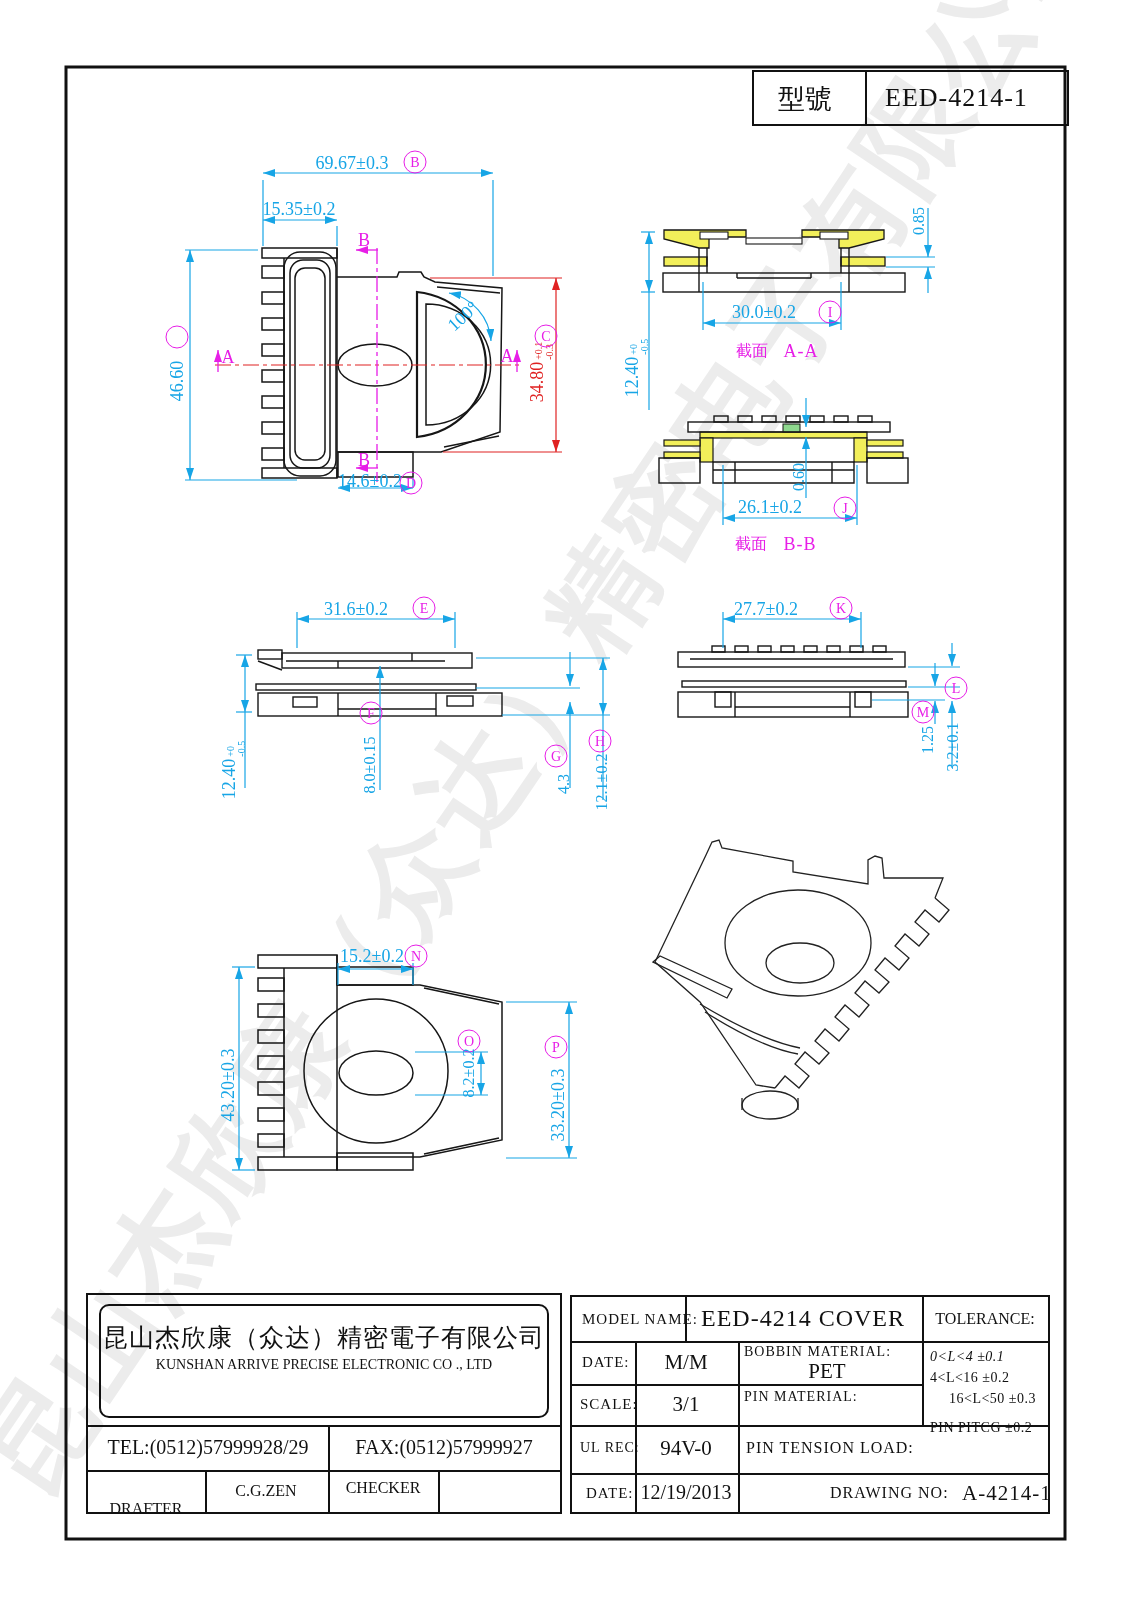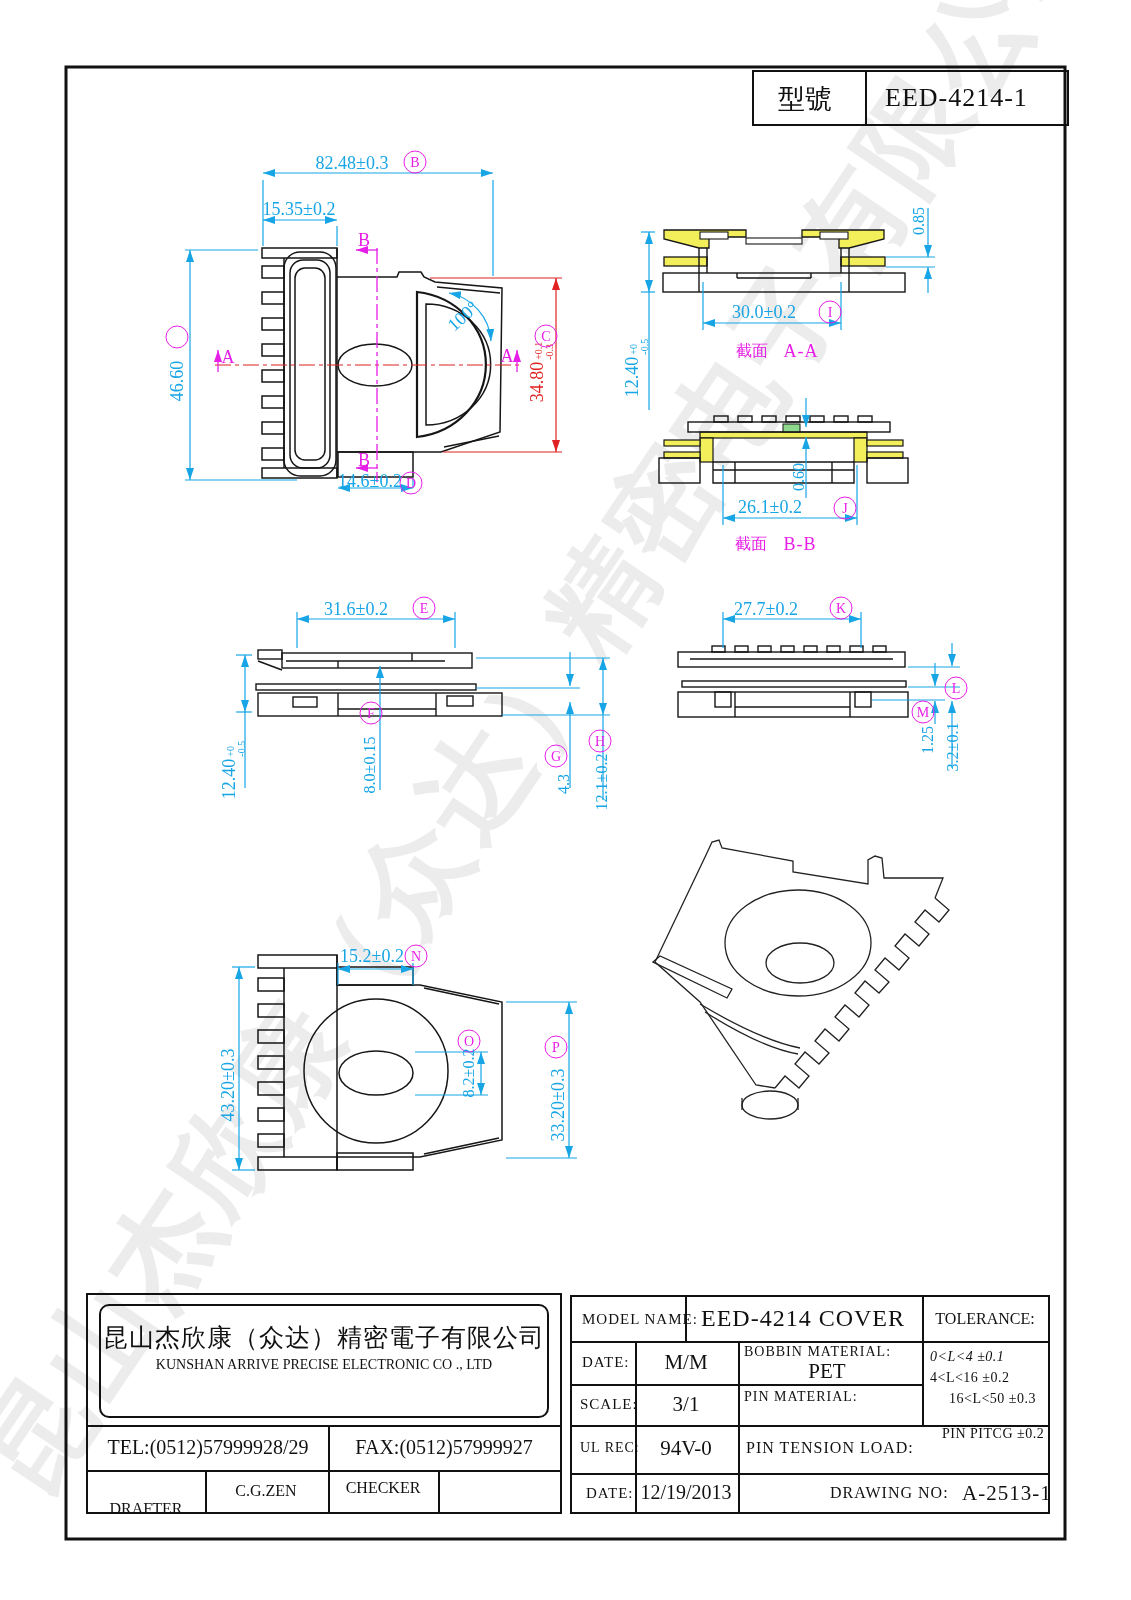--- a/index.html
+++ b/index.html
@@ -286,21 +286,21 @@
       <line x1="569" y1="1002" x2="569" y2="1158" marker-start="url(#mC)" marker-end="url(#mC)"></line>
     </g>
   </svg>
 
   <div class="box" style="left:752px;top:70px;width:313px;height:52px;border-width:2.5px;">
     <div class="vline" style="left:111px;top:0;height:52px;width:2px;"></div>
   </div>
   <span class="cell cn" style="left:778px;top:81px;font-size:27px;">型號</span>
   <span class="cell" style="left:885px;top:83px;font-size:26px;letter-spacing:1px;">EED-4214-1</span>
 
-  <span class="lb cy" style="left:352px;top:163px;">82.48±0.3</span>
+  <span class="lb cy" style="left:352px;top:163px;">69.67±0.3</span>
   <span class="bl" style="left:415px;top:162px;">B</span>
   <span class="lb cy" style="left:299px;top:209px;">15.35±0.2</span>
   <span class="lb cy r90" style="left:177px;top:381px;">46.60</span>
   <span class="bl" style="left:177px;top:337px;"></span>
   <span class="lb mg" style="left:228px;top:357px;">A</span>
   <span class="lb mg" style="left:507px;top:356px;">A</span>
   <span class="lb mg" style="left:364px;top:240px;">B</span>
   <span class="lb mg" style="left:364px;top:460px;">B</span>
   <span class="lb cy r42" style="left:463px;top:316px;">100°</span>
   <span class="lb rd r90" style="left:541px;top:372px;"><span>34.80</span><span class="stk">
@@ -381,30 +381,30 @@
     <div class="vline" style="left:113px;top:0;height:44px;"></div>
     <div class="vline" style="left:350px;top:0;height:128px;"></div>
     <div class="vline" style="left:63px;top:44px;height:171px;"></div>
     <div class="vline" style="left:166px;top:44px;height:171px;"></div>
     <span class="cell lab" style="left:10px;top:14px;">MODEL NAME:</span>
     <span class="cell" style="left:231px;top:8px;transform:translateX(-50%);font-size:24px;letter-spacing:1px;">EED-4214 COVER</span>
     <span class="cell" style="left:413px;top:13px;transform:translateX(-50%);font-size:16px;">TOLERANCE:</span>
     <span class="cell tol" style="left:358px;top:52px;font-style:italic;">0&lt;L&lt;4   ±0.1</span>
     <span class="cell tol" style="left:358px;top:73px;">4&lt;L&lt;16  ±0.2</span>
     <span class="cell tol" style="left:358px;top:94px;margin-left:19px;">16&lt;L&lt;50 ±0.3</span>
-    <span class="cell tol" style="left:358px;top:129px;margin-left:12px;">PIN PITCG ±0.2</span>
+    <span class="cell tol" style="left:358px;top:123px;">PIN PITCG ±0.2</span>
     <span class="cell lab" style="left:10px;top:57px;">DATE:</span>
     <span class="cell val" style="left:114px;top:53px;transform:translateX(-50%);">M/M</span>
     <span class="cell lab" style="left:172px;top:47px;font-size:14px;">BOBBIN MATERIAL:</span>
     <span class="cell val" style="left:255px;top:62px;transform:translateX(-50%);">PET</span>
     <span class="cell lab" style="left:8px;top:99px;">SCALE:</span>
     <span class="cell val" style="left:114px;top:95px;transform:translateX(-50%);">3/1</span>
     <span class="cell lab" style="left:172px;top:92px;font-size:14px;">PIN MATERIAL:</span>
     <span class="cell lab" style="left:8px;top:143px;font-size:14px;">UL REC:</span>
     <span class="cell val" style="left:114px;top:139px;transform:translateX(-50%);">94V-0</span>
     <span class="cell lab" style="left:174px;top:142px;font-size:16px;">PIN TENSION LOAD:</span>
     <span class="cell lab" style="left:14px;top:188px;">DATE:</span>
     <span class="cell" style="left:114px;top:184px;transform:translateX(-50%);font-size:20px;">12/19/2013</span>
     <span class="cell lab" style="left:258px;top:187px;font-size:16px;">DRAWING NO:</span>
-    <span class="cell" style="left:390px;top:184px;font-size:21px;letter-spacing:1px;">A-2513-1</span>
+    <span class="cell" style="left:390px;top:184px;font-size:21px;letter-spacing:1px;">A-4214-1</span>
   </div>
 
 </div>
 
 </body></html>

